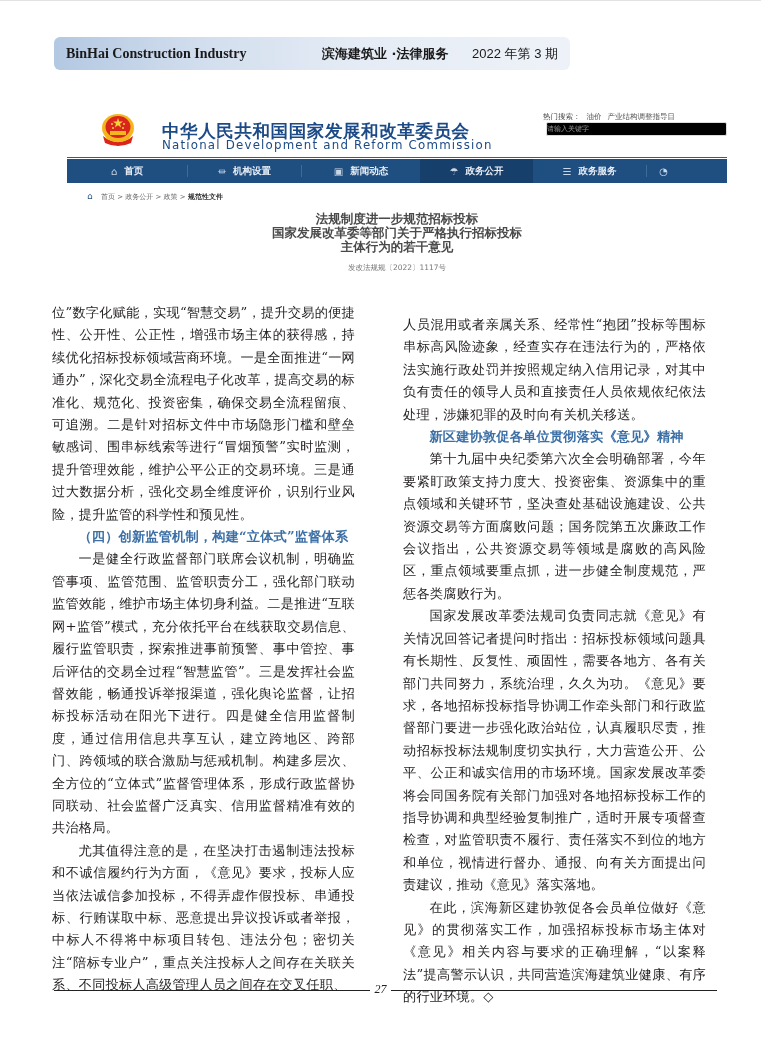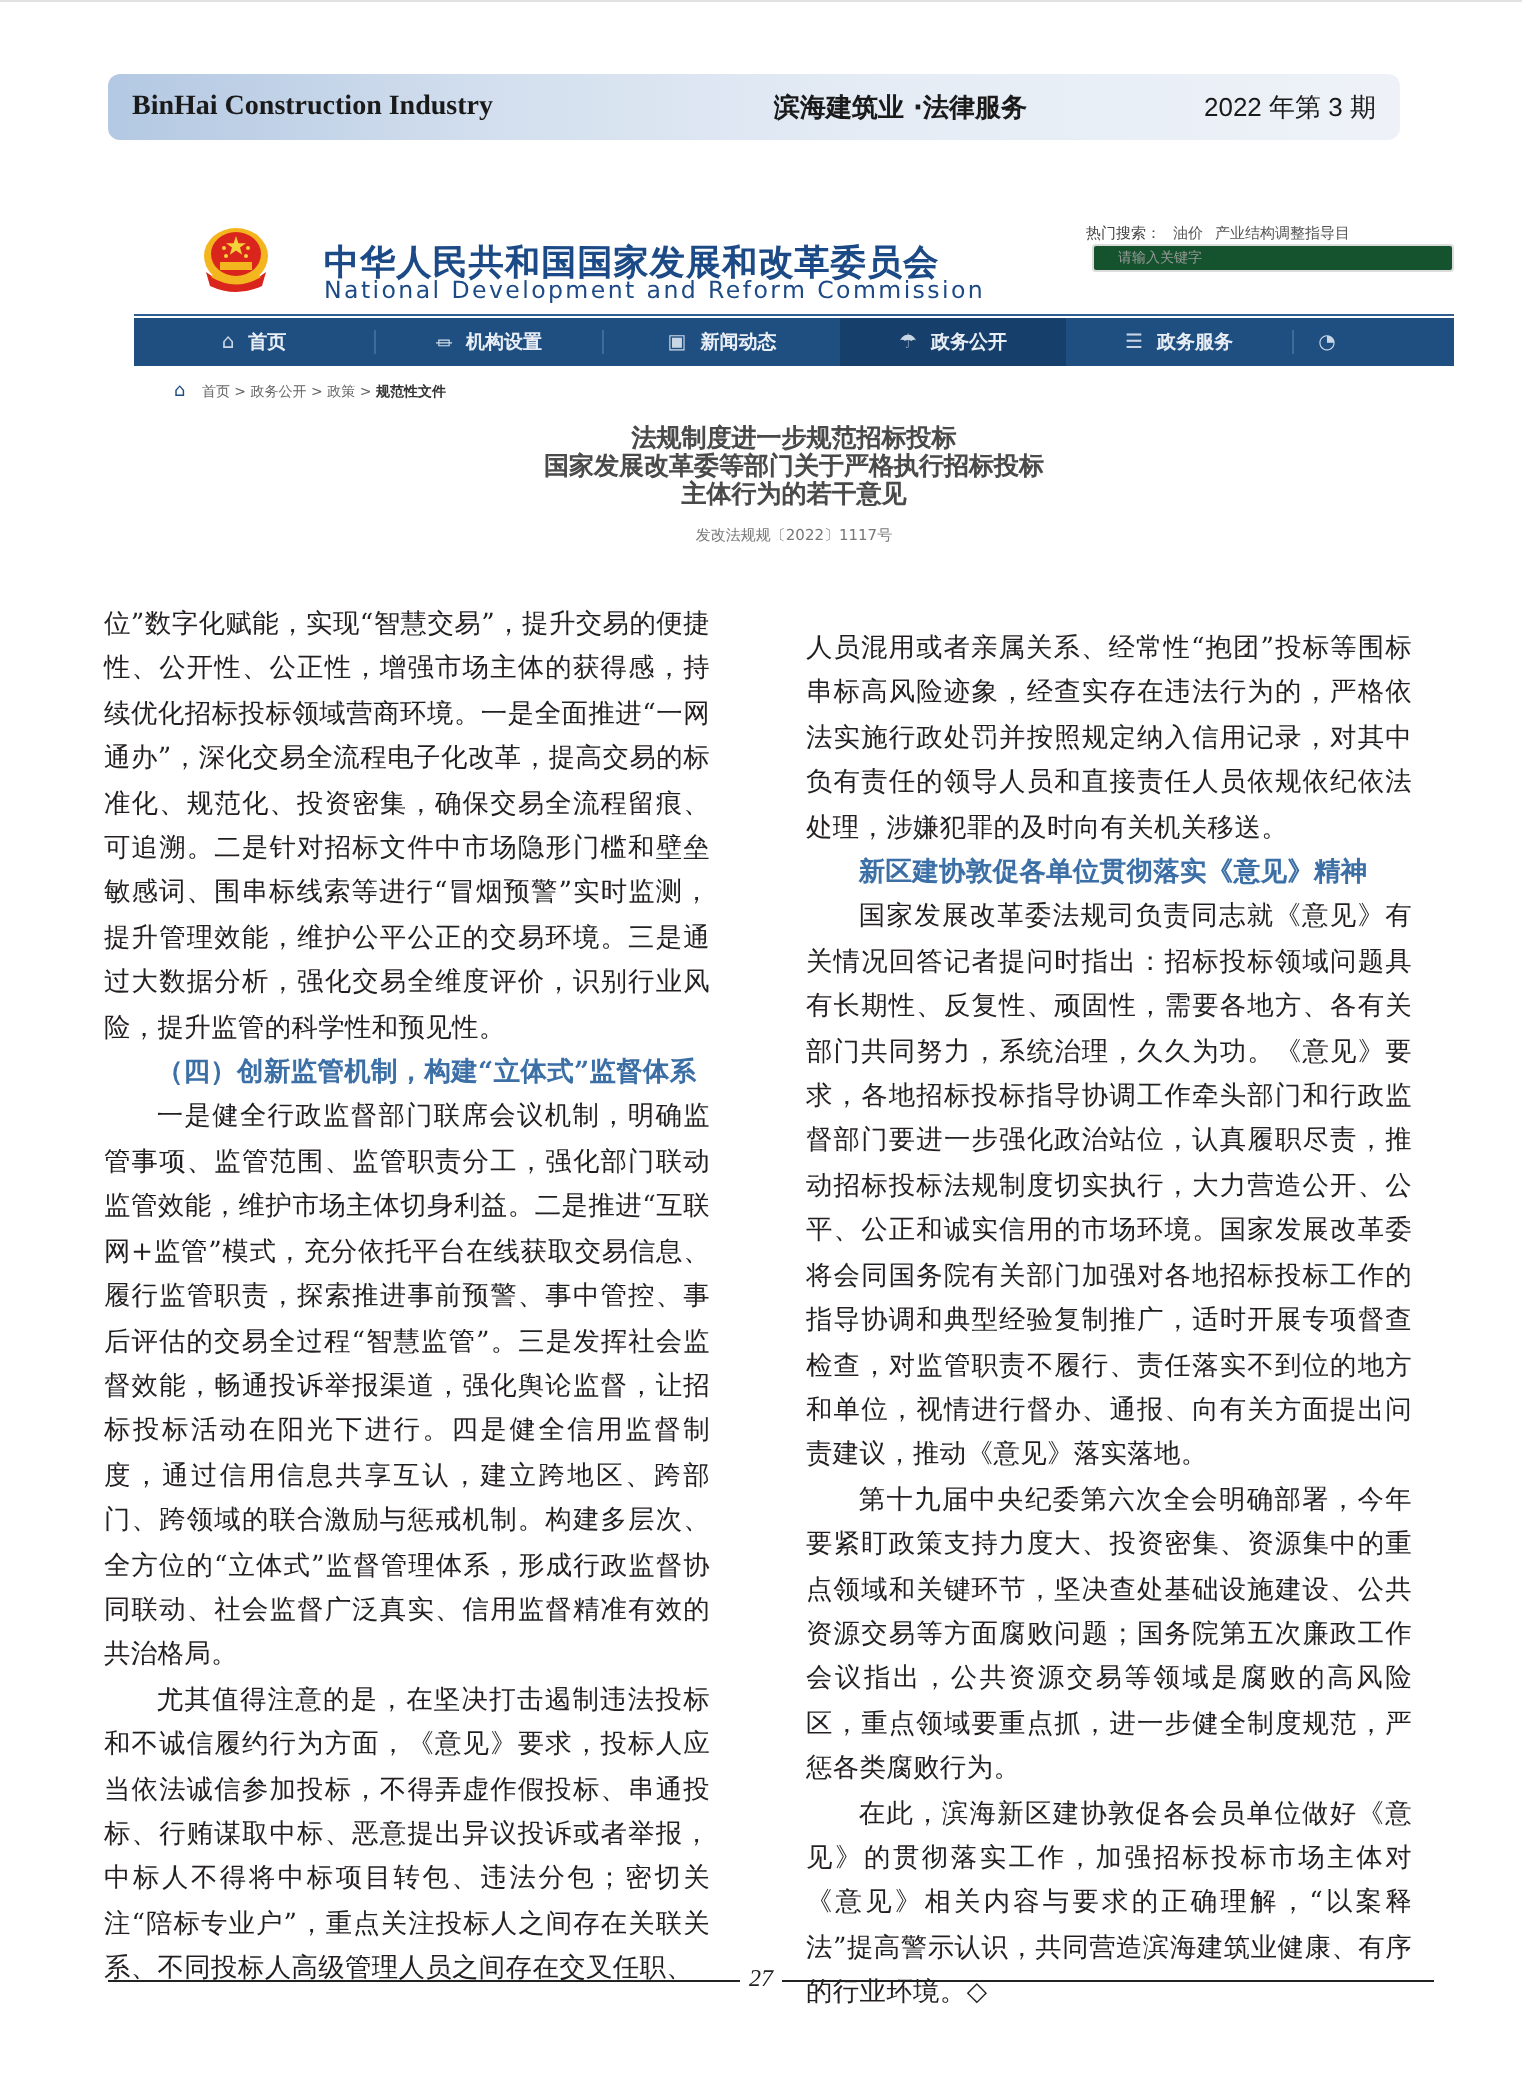--- a/index.html
+++ b/index.html
@@ -4,21 +4,21 @@
 <style>
   html, body { margin: 0; padding: 0; }
   body {
     width: 761px; height: 1039px; background: #ffffff; position: relative; overflow: hidden;
     font-family: "DejaVu Serif", "Liberation Serif", serif; color: #231f20;
   }
   .top-rule { position: absolute; left: 0; top: 0; width: 761px; height: 1px; background: #e2e2e2; }
 
   
   .run-header {
-    position: absolute; left: 54px; top: 37px; width: 646px; height: 33px;
+    position: absolute; left: 54px; top: 37px; width: 516px; height: 33px;
     border-radius: 6px;
     background: linear-gradient(90deg, #b3c8e2 0%, #d3dfee 30%, #e5ecf5 60%, #eef2f8 100%);
     display: flex; align-items: center; justify-content: space-between;
     padding: 0 12px; box-sizing: border-box;
   }
   .rh-left { font-family: "Liberation Serif", serif; font-weight: bold; font-size: 14px; color: #1a1a1a; }
   .rh-center { font-family: "DejaVu Sans", sans-serif; font-weight: bold; font-size: 13px; color: #1a1a1a; margin-left: 52px; }
   .rh-right { font-family: "Liberation Sans", sans-serif; font-size: 13px; color: #1a1a1a; }
 
   
@@ -31,21 +31,21 @@
   }
   .site-title-en {
     position: absolute; left: 95px; top: 38px; font-family: "DejaVu Sans", sans-serif;
     font-size: 11.8px; color: #1c4a86; letter-spacing: 1.2px; white-space: nowrap;
   }
   .hot-search { position: absolute; left: 476px; top: 12px; font-family: "DejaVu Sans", sans-serif; font-size: 7.5px; color: #555; white-space: nowrap; }
   .hot-search .hs-label { color: #444; }
   .hot-search .hs-term { margin-left: 6px; color: #555; }
   .search-box {
     position: absolute; left: 479px; top: 22px; width: 181px; height: 14px; border: 1px solid #dcdcdc; border-radius: 2px;
-    font-family: "DejaVu Sans", sans-serif; font-size: 7px; color: #999; padding-left: 12px; box-sizing: border-box; line-height: 12px; background: #14532d;
+    font-family: "DejaVu Sans", sans-serif; font-size: 7px; color: #999; padding-left: 0; box-sizing: border-box; line-height: 12px; background: #000000;
   }
   .head-rule { position: absolute; left: 0; top: 57px; width: 660px; height: 1px; background: #2e5d8f; }
 
   .nav-bar {
     position: absolute; left: 0; top: 59px; width: 660px; height: 24px; background: #1f4f81;
     display: flex; align-items: center;
   }
   .nav-item {
     height: 24px; display: flex; align-items: center; justify-content: center; color: #e8eef6;
     font-family: "DejaVu Sans", sans-serif; font-weight: bold; font-size: 9.5px; position: relative; cursor: pointer;
@@ -159,20 +159,20 @@
 <div class="col col-left">
   <p class="noindent">位”数字化赋能，实现“智慧交易”，提升交易的便捷性、公开性、公正性，增强市场主体的获得感，持续优化招标投标领域营商环境。一是全面推进“一网通办”，深化交易全流程电子化改革，提高交易的标准化、规范化、投资密集，确保交易全流程留痕、可追溯。二是针对招标文件中市场隐形门槛和壁垒敏感词、围串标线索等进行“冒烟预警”实时监测，提升管理效能，维护公平公正的交易环境。三是通过大数据分析，强化交易全维度评价，识别行业风险，提升监管的科学性和预见性。</p>
   <h3>（四）创新监管机制，构建“立体式”监督体系</h3>
   <p>一是健全行政监督部门联席会议机制，明确监管事项、监管范围、监管职责分工，强化部门联动监管效能，维护市场主体切身利益。二是推进“互联网+监管”模式，充分依托平台在线获取交易信息、履行监管职责，探索推进事前预警、事中管控、事后评估的交易全过程“智慧监管”。三是发挥社会监督效能，畅通投诉举报渠道，强化舆论监督，让招标投标活动在阳光下进行。四是健全信用监督制度，通过信用信息共享互认，建立跨地区、跨部门、跨领域的联合激励与惩戒机制。构建多层次、全方位的“立体式”监督管理体系，形成行政监督协同联动、社会监督广泛真实、信用监督精准有效的共治格局。</p>
   <p>尤其值得注意的是，在坚决打击遏制违法投标和不诚信履约行为方面，《意见》要求，投标人应当依法诚信参加投标，不得弄虚作假投标、串通投标、行贿谋取中标、恶意提出异议投诉或者举报，中标人不得将中标项目转包、违法分包；密切关注“陪标专业户”，重点关注投标人之间存在关联关系、不同投标人高级管理人员之间存在交叉任职、</p>
 </div>
 
 <div class="col col-right">
   <p class="noindent">人员混用或者亲属关系、经常性“抱团”投标等围标串标高风险迹象，经查实存在违法行为的，严格依法实施行政处罚并按照规定纳入信用记录，对其中负有责任的领导人员和直接责任人员依规依纪依法处理，涉嫌犯罪的及时向有关机关移送。</p>
   <h3>新区建协敦促各单位贯彻落实《意见》精神</h3>
+  <p>第十九届中央纪委第六次全会明确部署，今年要紧盯政策支持力度大、投资密集、资源集中的重点领域和关键环节，坚决查处基础设施建设、公共资源交易等方面腐败问题；国务院第五次廉政工作会议指出，公共资源交易等领域是腐败的高风险区，重点领域要重点抓，进一步健全制度规范，严惩各类腐败行为。</p>
   <p>国家发展改革委法规司负责同志就《意见》有关情况回答记者提问时指出：招标投标领域问题具有长期性、反复性、顽固性，需要各地方、各有关部门共同努力，系统治理，久久为功。《意见》要求，各地招标投标指导协调工作牵头部门和行政监督部门要进一步强化政治站位，认真履职尽责，推动招标投标法规制度切实执行，大力营造公开、公平、公正和诚实信用的市场环境。国家发展改革委将会同国务院有关部门加强对各地招标投标工作的指导协调和典型经验复制推广，适时开展专项督查检查，对监管职责不履行、责任落实不到位的地方和单位，视情进行督办、通报、向有关方面提出问责建议，推动《意见》落实落地。</p>
-  <p>第十九届中央纪委第六次全会明确部署，今年要紧盯政策支持力度大、投资密集、资源集中的重点领域和关键环节，坚决查处基础设施建设、公共资源交易等方面腐败问题；国务院第五次廉政工作会议指出，公共资源交易等领域是腐败的高风险区，重点领域要重点抓，进一步健全制度规范，严惩各类腐败行为。</p>
   <p><span>在此，滨海新区建协敦促各会员单位做好《意见》的贯彻落实工作，加强招标投标市场主体对《意见》相关内容与要求的正确理解，“以案释法”提高警示认识，共同营造滨海建筑业健康、有序的行业环境。</span><span>◇</span></p>
 </div>
 
 <div class="footer-line fl-left"></div>
 <div class="page-num">27</div>
 <div class="footer-line fl-right"></div>
 
 </body></html>

